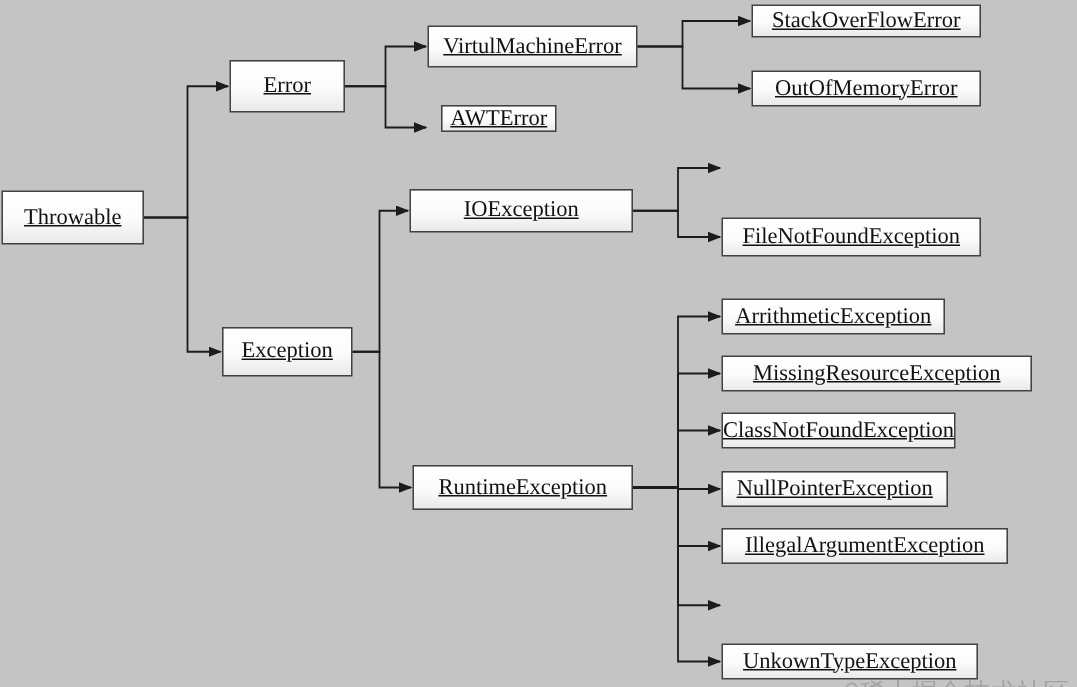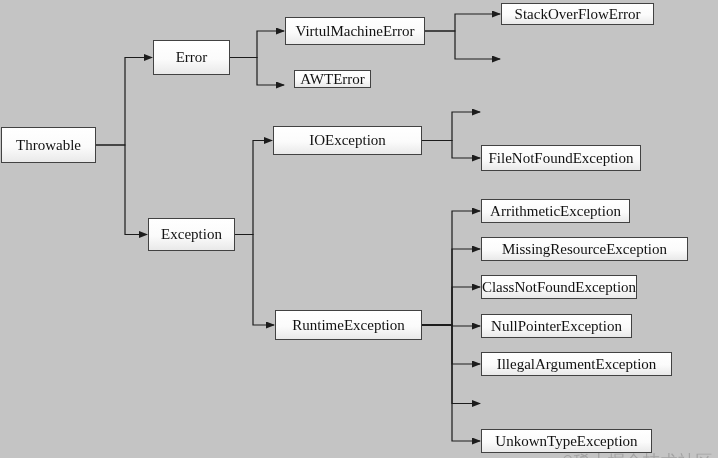--- a/index.html
+++ b/index.html
@@ -19,20 +19,21 @@
   #connectors .edge {
     fill: none; stroke: #1c1c1c; stroke-width: 1.2;
   }
   .node {
     position: absolute; box-sizing: border-box;
     border: 1px solid #424242;
     background: linear-gradient(180deg, #ffffff 0%, #fbfbfb 55%, #e9e9e9 100%);
     display: flex; align-items: center; justify-content: center;
     font-size: 15px; color: #111; white-space: nowrap;
     line-height: 1;
+    text-decoration: underline;
   }
   .watermark {
     position: absolute; right: 5px; top: 420px;
     font-family: Liberation Mono, monospace;
     font-size: 17px; color: #a0a0a0; opacity: 0.9;
     letter-spacing: 0.5px; white-space: nowrap;
     pointer-events: none;
     margin-top: 30px;
   }
 </style>
@@ -69,27 +70,28 @@
   <div class="node" style="left:1px; top:127px; width:95px; height:36px">Throwable</div>
 
   <div class="node" style="left:153px; top:40px; width:77px; height:35px">Error</div>
 
   <div class="node" style="left:285px; top:17px; width:140px; height:28px">VirtulMachineError</div>
 
   <div class="node" style="left:294px; top:70px; width:77px; height:18px">AWTError</div>
 
   <div class="node" style="left:501px; top:3px; width:153px; height:22px">StackOverFlowError</div>
 
+  <div class="node" style="left:501px; top:47px; width:153px; height:24px">OutOfMemoryError</div>
 
   <div class="node" style="left:273px; top:126px; width:149px; height:29px">IOException</div>
 
   <div class="node" style="left:148px; top:218px; width:87px; height:33px">Exception</div>
 
 
-  <div class="node" style="left:481px; top:145px; width:160px; height:26px">FileNotFoundException</div>
+  <div class="node" style="left:481px; top:145px; width:173px; height:26px">FileNotFoundException</div>
 
   <div class="node" style="left:481px; top:199px; width:149px; height:24px">ArrithmeticException</div>
 
   <div class="node" style="left:275px; top:310px; width:147px; height:30px">RuntimeException</div>
 
   <div class="node" style="left:481px; top:237px; width:207px; height:24px">MissingResourceException</div>
 
   <div class="node" style="left:481px; top:275px; width:156px; height:24px">ClassNotFoundException</div>
 
   <div class="node" style="left:481px; top:314px; width:151px; height:24px">NullPointerException</div>

